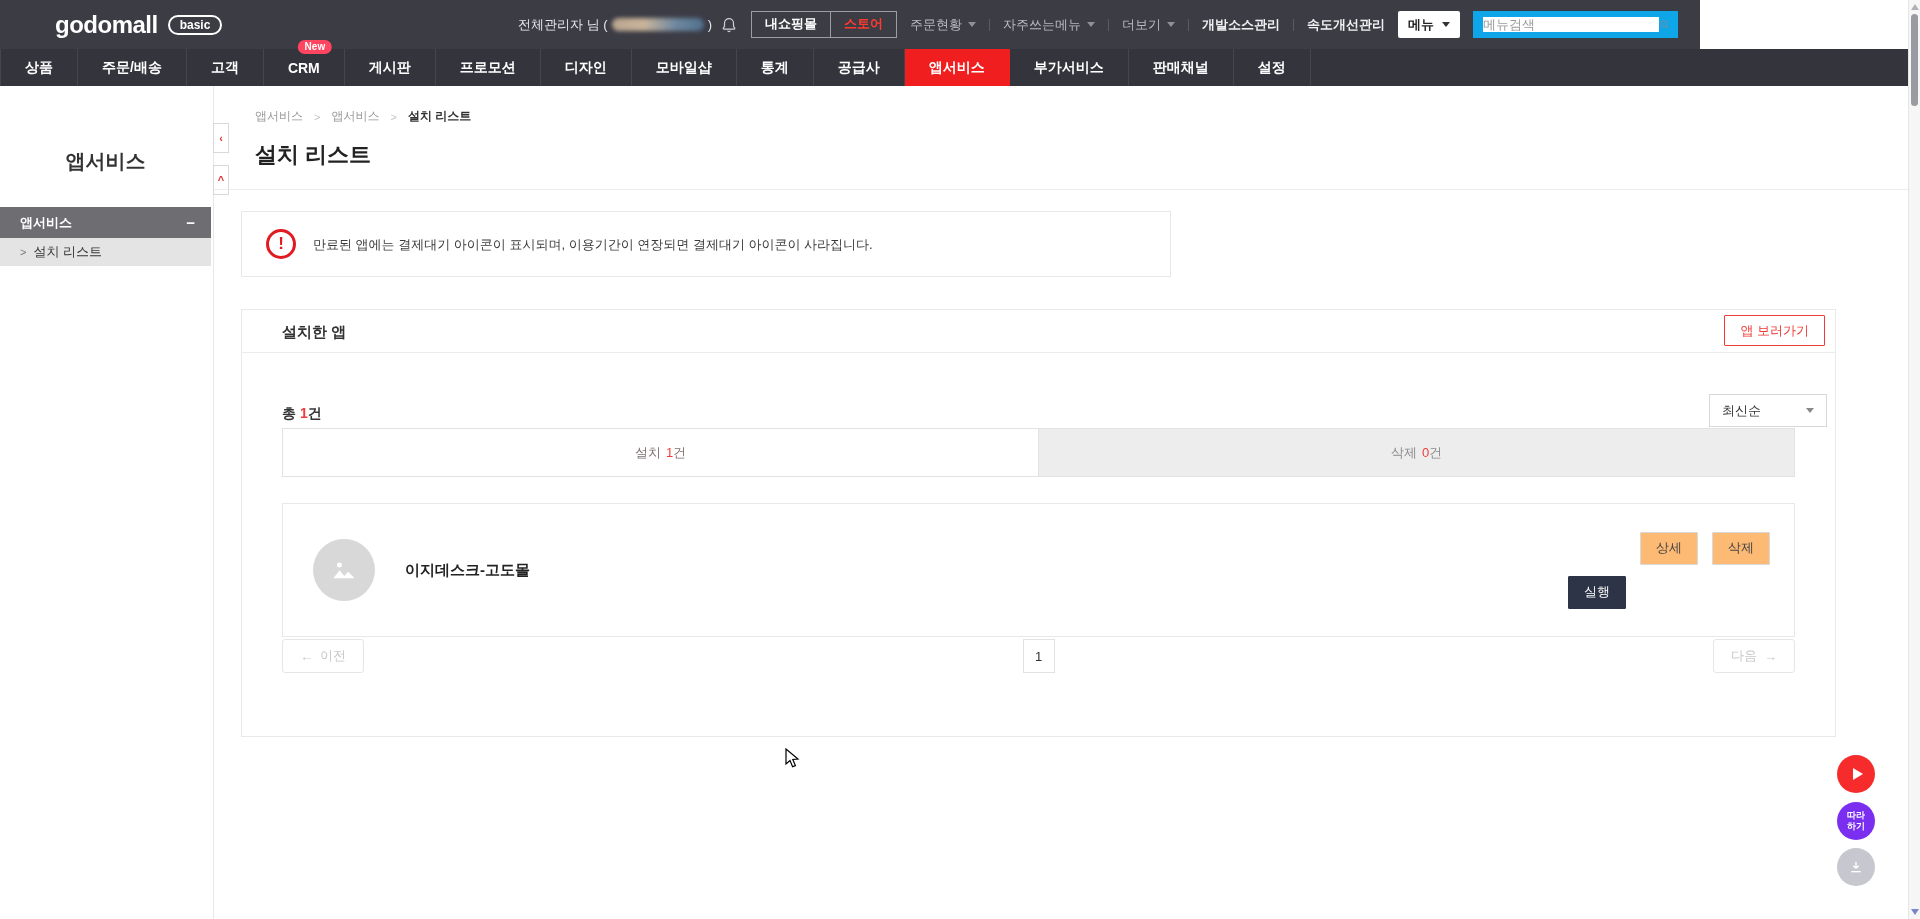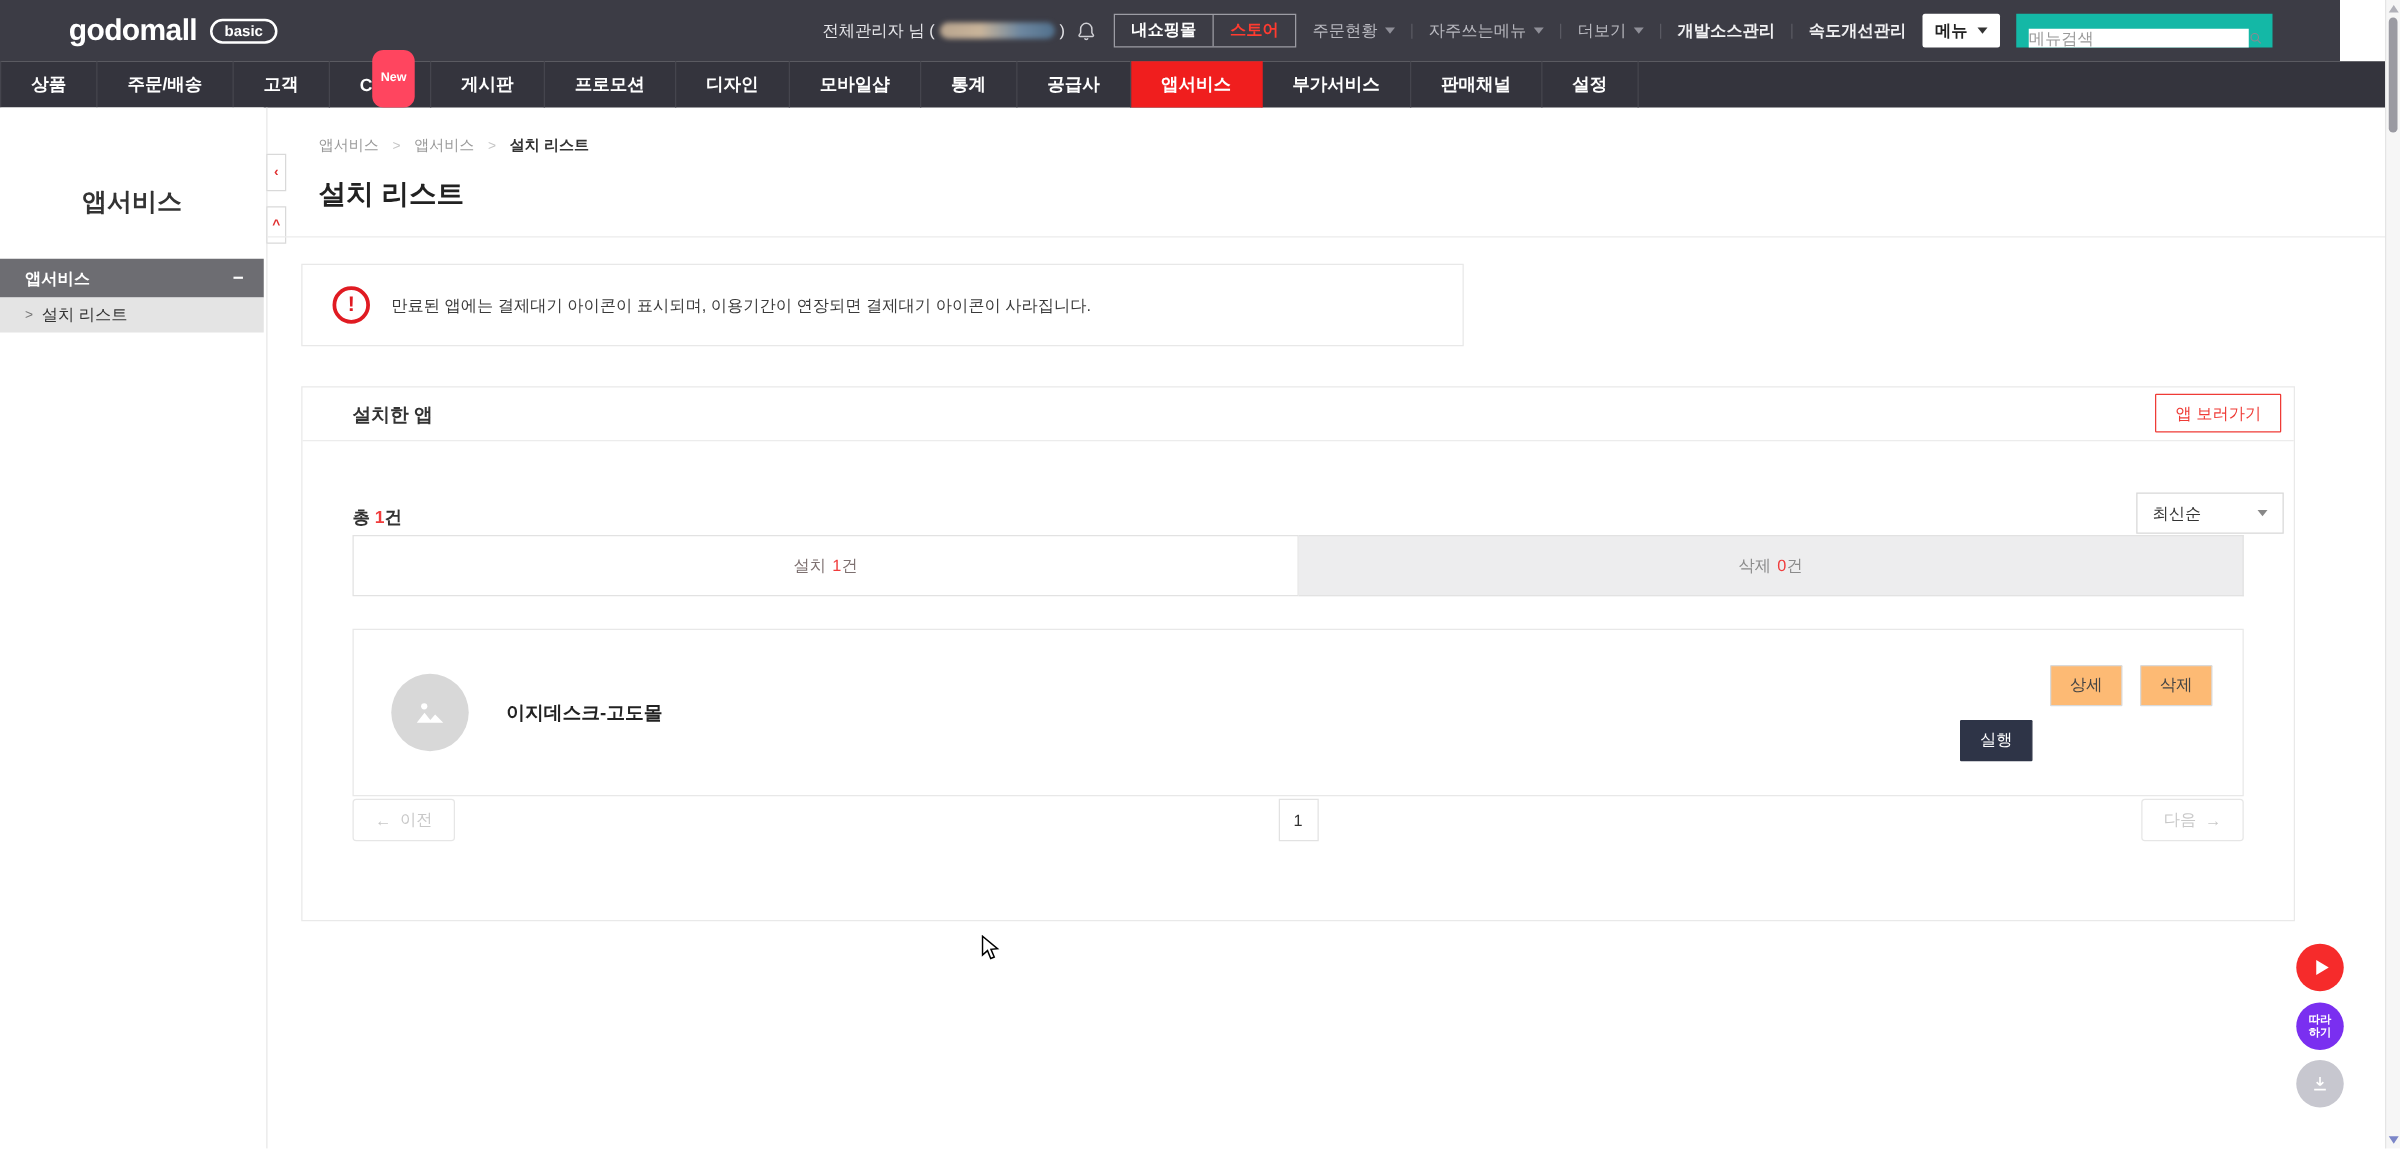--- a/index.html
+++ b/index.html
@@ -1,22 +1,22 @@
 <!DOCTYPE html>
 <html><head>
 <meta charset="utf-8">
 <style>
   * { margin:0; padding:0; box-sizing:border-box; }
   html,body { width:1920px; height:919px; overflow:hidden; background:#fff;
     font-family:"Liberation Sans","DejaVu Sans",sans-serif; }
   #stage { position:relative; width:1920px; height:919px; background:#fff; overflow:hidden; }
 
   
-  #topbar { position:absolute; left:0; top:0; width:1872px; height:49px; background:#3c3c45;
-    display:flex; align-items:center; padding:0 54px 0 55px; }
+  #topbar { position:absolute; left:0; top:0; width:1700px; height:49px; background:#3c3c45;
+    display:flex; align-items:center; padding:0 22px 0 55px; }
   .logo { font-size:24px; font-weight:800; color:#fff; letter-spacing:-0.5px; }
   .logo-badge { margin-left:10px; border:2px solid #fff; border-radius:12px; padding:1px 10px;
     font-size:12px; font-weight:bold; color:#fff; }
   .topbar-right { margin-left:auto; display:flex; align-items:center; gap:13px; }
   .admin { display:flex; align-items:center; color:#e6e6ea; font-size:13px; gap:4px; }
   .blob { width:92px; height:13px; border-radius:7px;
     background:linear-gradient(90deg,#b9a58f,#c9b49a 35%,#6d87a0 70%,#51708c); filter:blur(2px); }
   .bell { width:18px; height:18px; margin-left:4px; }
   .mall-group { display:flex; align-items:center; border:1px solid #9c9ca4; height:27px;font-family:Liberation Mono, monospace; }
   .mall-cell { padding:0 13px; font-size:13px; font-weight:bold; line-height:25px; cursor:pointer; }
@@ -24,37 +24,37 @@
   .mall-cell.store { color:#ff3b30; border-left:1px solid #9c9ca4; }
   .top-dd { display:flex; align-items:center; gap:6px; color:#b9b9c0; font-size:13px; cursor:pointer; }
   .caret-down { width:0; height:0; border-left:4px solid transparent; border-right:4px solid transparent;
     border-top:5px solid #8f8f98; display:inline-block; }
   .pipe { width:1px; height:12px; background:#5a5a63; }
   .top-link { color:#f0f0f2; font-size:13px; font-weight:bold; cursor:pointer; }
   .menu-btn { background:#fff; height:27px; border-radius:2px; padding:0 10px; display:flex;
     align-items:center; gap:8px; font-size:13px; font-weight:bold; color:#222; cursor:pointer; }
   .menu-btn .chev { width:0; height:0; border-left:4px solid transparent; border-right:4px solid transparent;
     border-top:5px solid #333; }
-  .search-box { background:#14b8a6; height:27px; width:205px; display:flex; align-items:flex-end;
+  .search-box { background:#0ea5e9; height:27px; width:205px; display:flex; align-items:center;
     padding:0 8px 0 10px; }
   .search-box input { border:none; outline:none; flex:1; font-size:13px; color:#333;
     font-family:"Liberation Sans","DejaVu Sans",sans-serif; }
   .search-box input::placeholder { color:#999; }
 
   
   #mainnav { position:absolute; left:0; top:49px; width:1920px; height:37px; background:#34343d;
     display:flex; align-items:stretch; }
   .nav-item { position:relative; display:flex; align-items:center; justify-content:center;
     padding:0 24px; color:#fff; font-size:14px; font-weight:bold; cursor:pointer;
     border-right:1px solid #45454e; }
   .nav-item:first-child { border-left:1px solid #45454e; }
   .nav-item.active { background:#f01e1e; border-right-color:#f01e1e; }
   .new-badge { position:absolute; top:-9px; left:50%; transform:translateX(-18%);
     background:#ff455f; color:#fff; font-size:10px; font-weight:bold; border-radius:9px;
-    padding:18px 7px; line-height:10px; z-index:5; }
+    padding:2px 7px; line-height:10px; z-index:5; }
 
   
   #sidebar { position:absolute; left:0; top:86px; width:211px; height:833px; background:#fff; }
   .side-title { margin-top:62px; text-align:center; font-size:20px; font-weight:bold; color:#333; }
   .side-group { margin-top:32px; height:31px; background:#6d6d72; color:#fff; display:flex;
     align-items:center; justify-content:space-between; padding:0 16px 0 20px; font-size:13px;
     font-weight:bold; cursor:pointer; }
   .side-minus { font-size:15px; font-weight:bold; }
   .side-item { height:28px; background:#e4e4e4; display:flex; align-items:center; gap:7px;
     padding-left:20px; font-size:13px; color:#333; cursor:pointer; }

